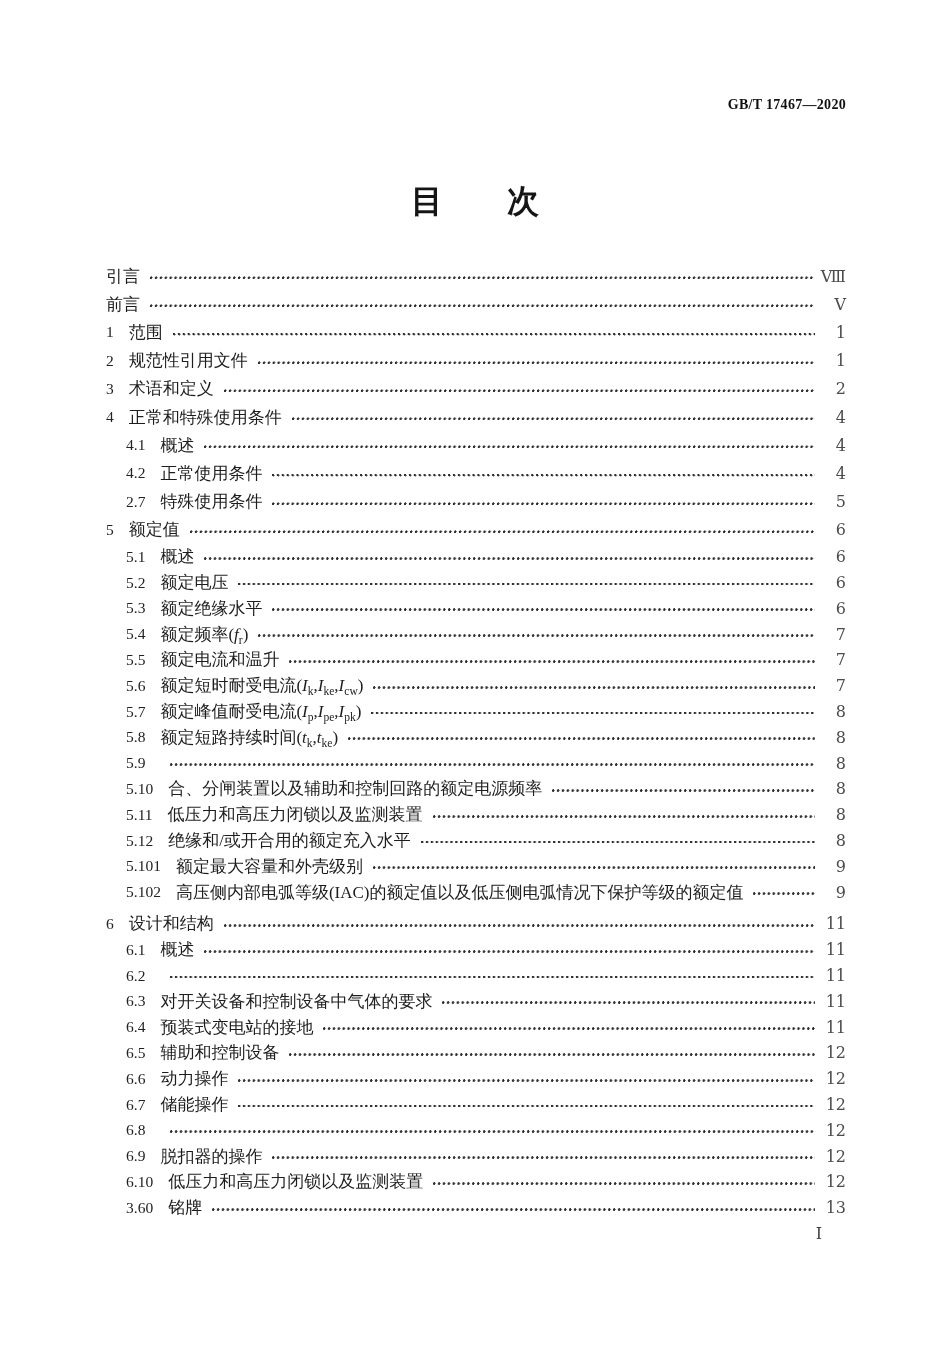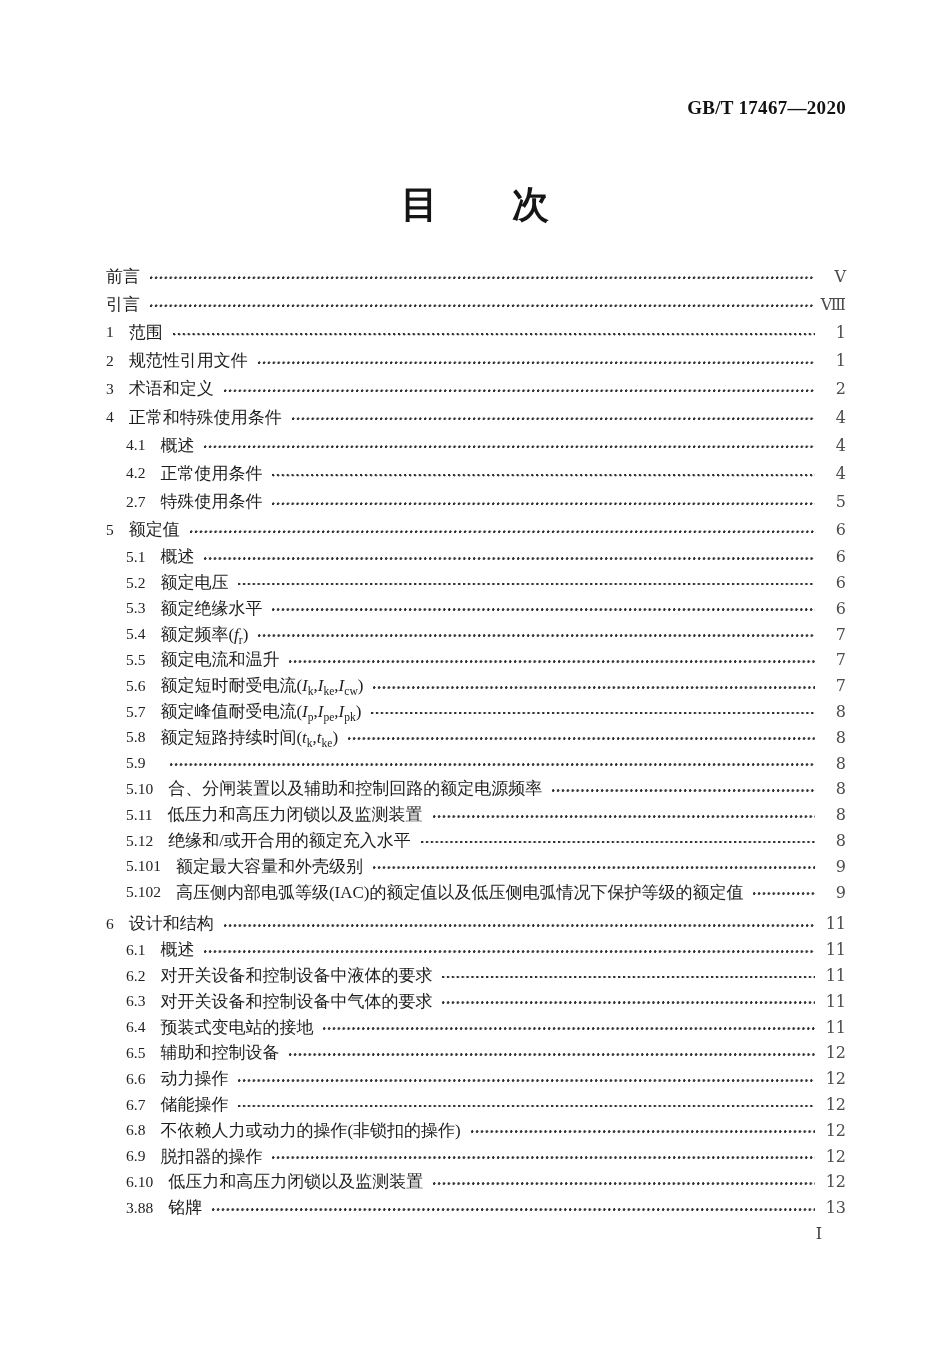--- a/index.html
+++ b/index.html
@@ -6,27 +6,27 @@
   body{
     width:950px;height:1345px;
     background:#ffffff;
     position:relative;
     font-family:"Liberation Serif","DejaVu Serif",serif;
     color:#1d1d1d;
     overflow:hidden;
   }
   .doc-number{
     position:absolute;top:97px;right:104px;
-    font-weight:700;font-size:19px;letter-spacing:.3px;color:#111;
+    font-weight:700;font-size:14px;letter-spacing:.3px;color:#111;
   }
   .toc-title{
     position:absolute;top:180px;left:0;width:100%;
     text-align:center;
     font-family:"Liberation Sans","DejaVu Sans",sans-serif;
-    font-size:37px;font-weight:700;color:#151515;
+    font-size:32px;font-weight:700;color:#151515;
   }
   .toc{
     position:absolute;top:262px;left:106px;right:104px;
   }
   .toc-row{
     display:flex;align-items:center;
     height:25.8px;font-size:17px;white-space:nowrap;
   }
   .toc-row:nth-child(-n+10){height:28.2px;}
   .toc-row:nth-child(25){margin-top:6px;}
@@ -61,29 +61,29 @@
 
 <div>
 
   <div class="doc-number">GB/T 17467—2020</div>
 
   <div class="toc-title">目　　次</div>
 
   <div class="toc">
       <div class="toc-row no-num">
 
+    <span class="toc-label">引言</span>
+    <span class="toc-dots"></span>
+    <span class="toc-page">Ⅷ</span>
+  </div>
+      <div class="toc-row no-num">
+
     <span class="toc-label">前言</span>
     <span class="toc-dots"></span>
     <span class="toc-page">Ⅴ</span>
-  </div>
-      <div class="toc-row no-num">
-
-    <span class="toc-label">引言</span>
-    <span class="toc-dots"></span>
-    <span class="toc-page">Ⅷ</span>
   </div>
       <div class="toc-row">
     <span class="toc-num">1</span>
     <span class="toc-label">范围</span>
     <span class="toc-dots"></span>
     <span class="toc-page">1</span>
   </div>
       <div class="toc-row">
     <span class="toc-num">2</span>
     <span class="toc-label">规范性引用文件</span>
@@ -216,21 +216,20 @@
     <span class="toc-page">11</span>
   </div>
       <div class="toc-row indent">
     <span class="toc-num">6.1</span>
     <span class="toc-label">概述</span>
     <span class="toc-dots"></span>
     <span class="toc-page">11</span>
   </div>
       <div class="toc-row indent">
     <span class="toc-num">6.2</span>
-    <span class="toc-label">对开关设备和控制设备中液体的要求</span>
     <span class="toc-dots"></span>
     <span class="toc-page">11</span>
   </div>
       <div class="toc-row indent">
     <span class="toc-num">6.3</span>
     <span class="toc-label">对开关设备和控制设备中气体的要求</span>
     <span class="toc-dots"></span>
     <span class="toc-page">11</span>
   </div>
       <div class="toc-row indent">
@@ -252,38 +251,37 @@
     <span class="toc-page">12</span>
   </div>
       <div class="toc-row indent">
     <span class="toc-num">6.7</span>
     <span class="toc-label">储能操作</span>
     <span class="toc-dots"></span>
     <span class="toc-page">12</span>
   </div>
       <div class="toc-row indent">
     <span class="toc-num">6.8</span>
-    <span class="toc-label">不依赖人力或动力的操作(非锁扣的操作)</span>
     <span class="toc-dots"></span>
     <span class="toc-page">12</span>
   </div>
       <div class="toc-row indent">
     <span class="toc-num">6.9</span>
     <span class="toc-label">脱扣器的操作</span>
     <span class="toc-dots"></span>
     <span class="toc-page">12</span>
   </div>
       <div class="toc-row indent">
     <span class="toc-num">6.10</span>
     <span class="toc-label">低压力和高压力闭锁以及监测装置</span>
     <span class="toc-dots"></span>
     <span class="toc-page">12</span>
   </div>
       <div class="toc-row indent">
-    <span class="toc-num">3.88</span>
+    <span class="toc-num">3.60</span>
     <span class="toc-label">铭牌</span>
     <span class="toc-dots"></span>
     <span class="toc-page">13</span>
   </div>
     </div>
 
   <div class="page-footer">Ⅰ</div>
 
 </div>
 

